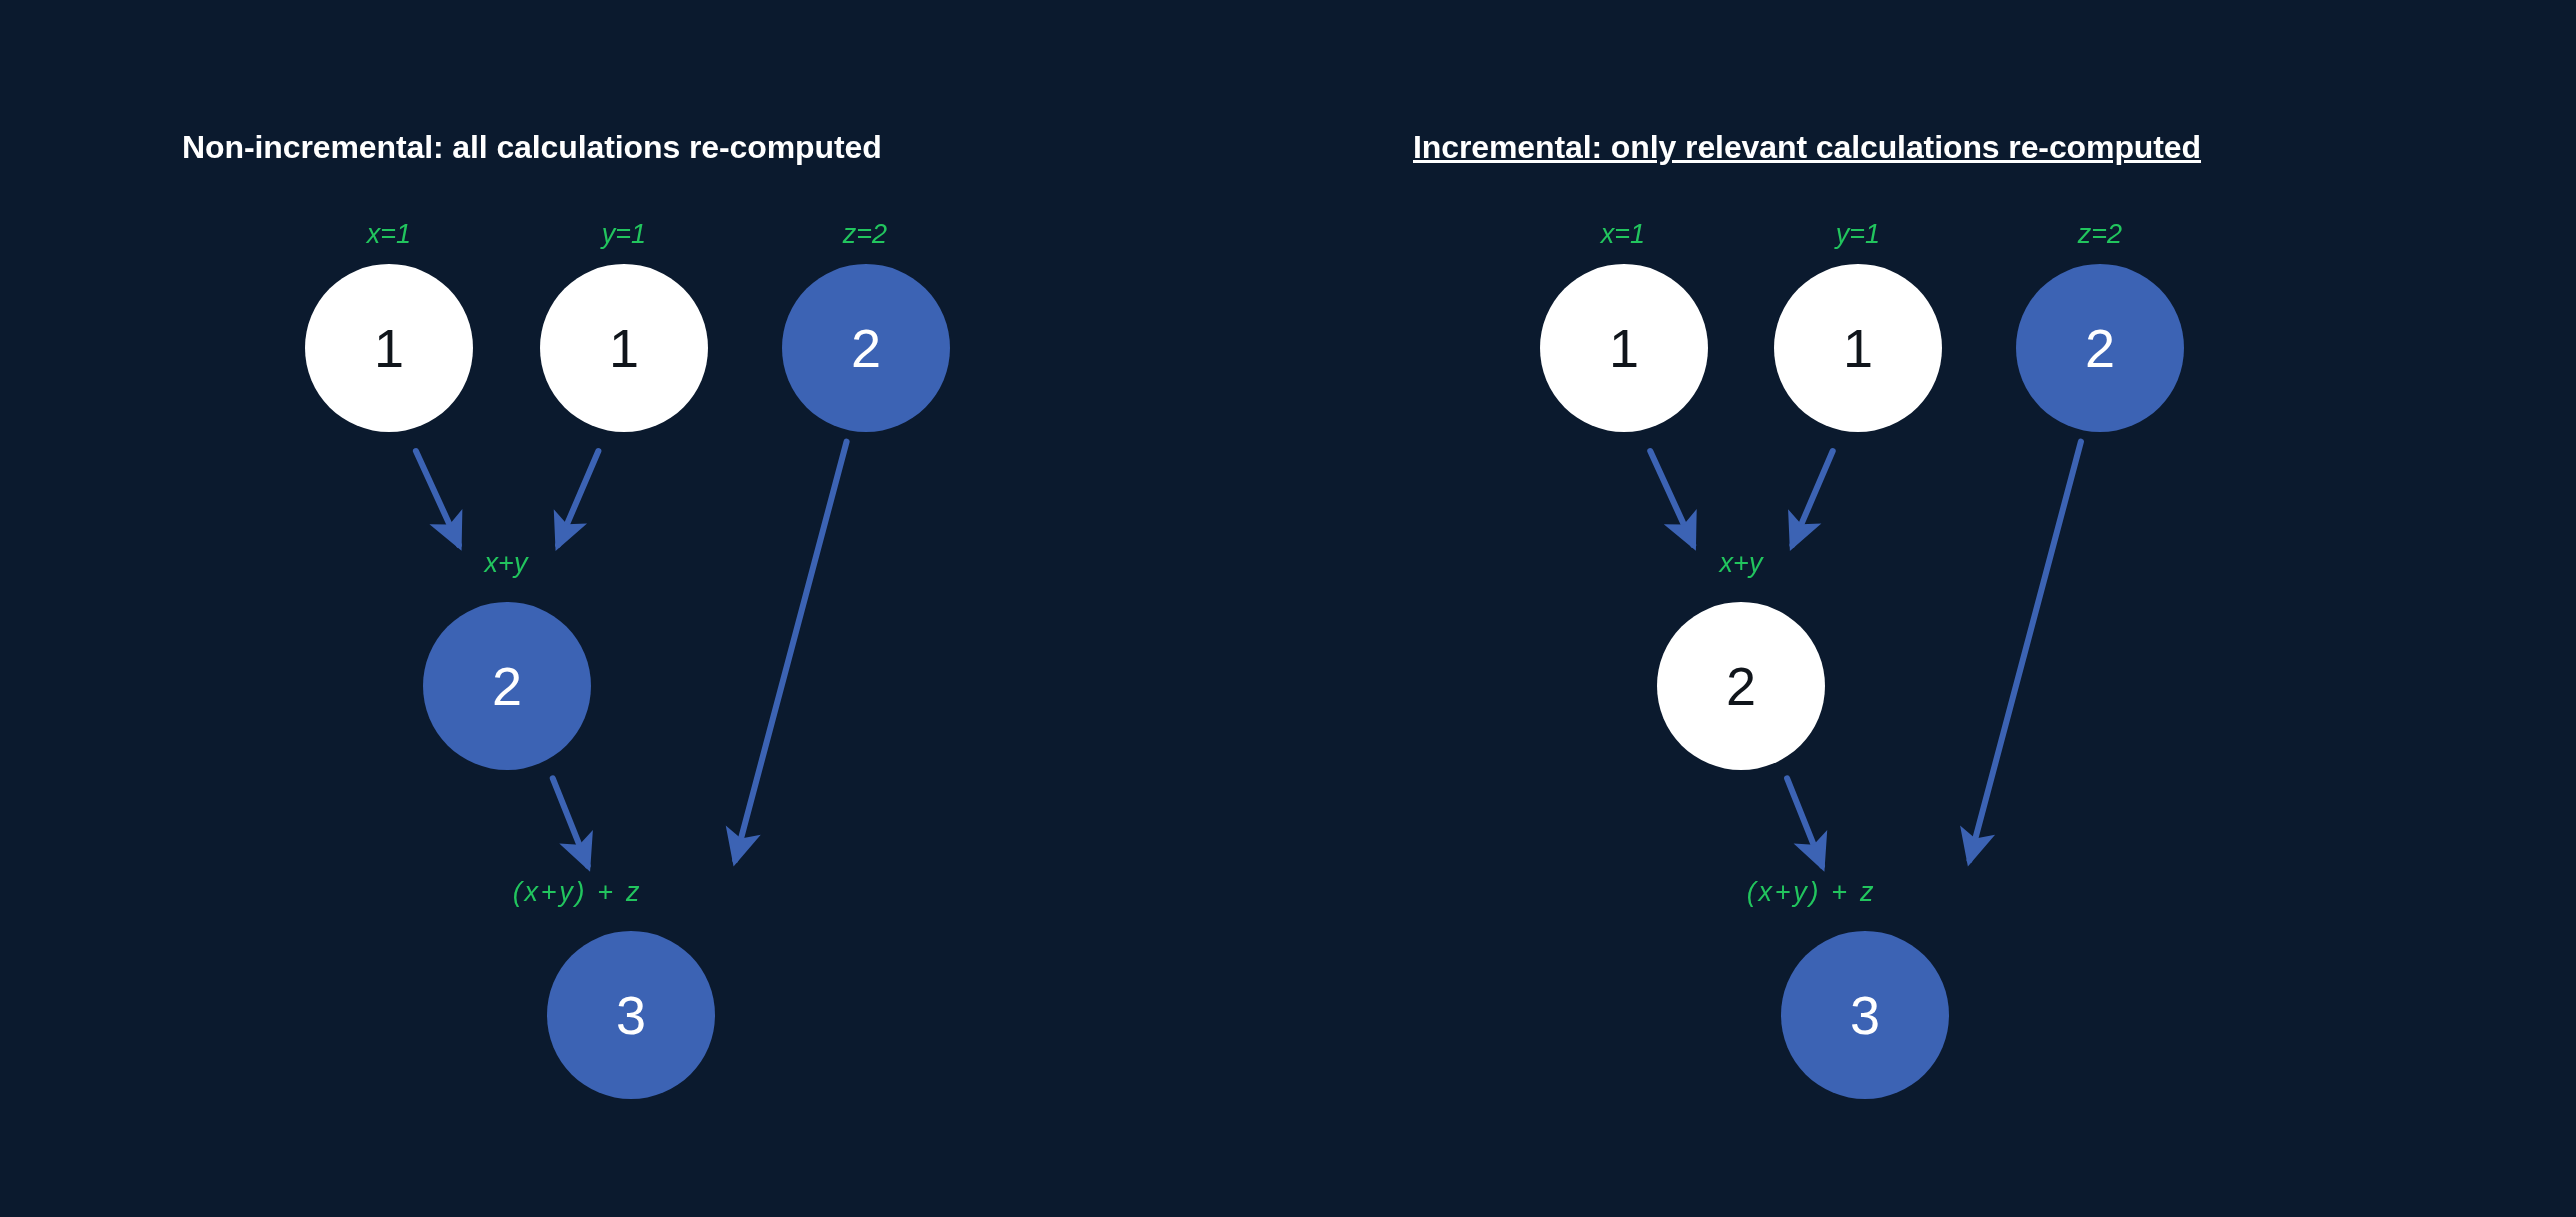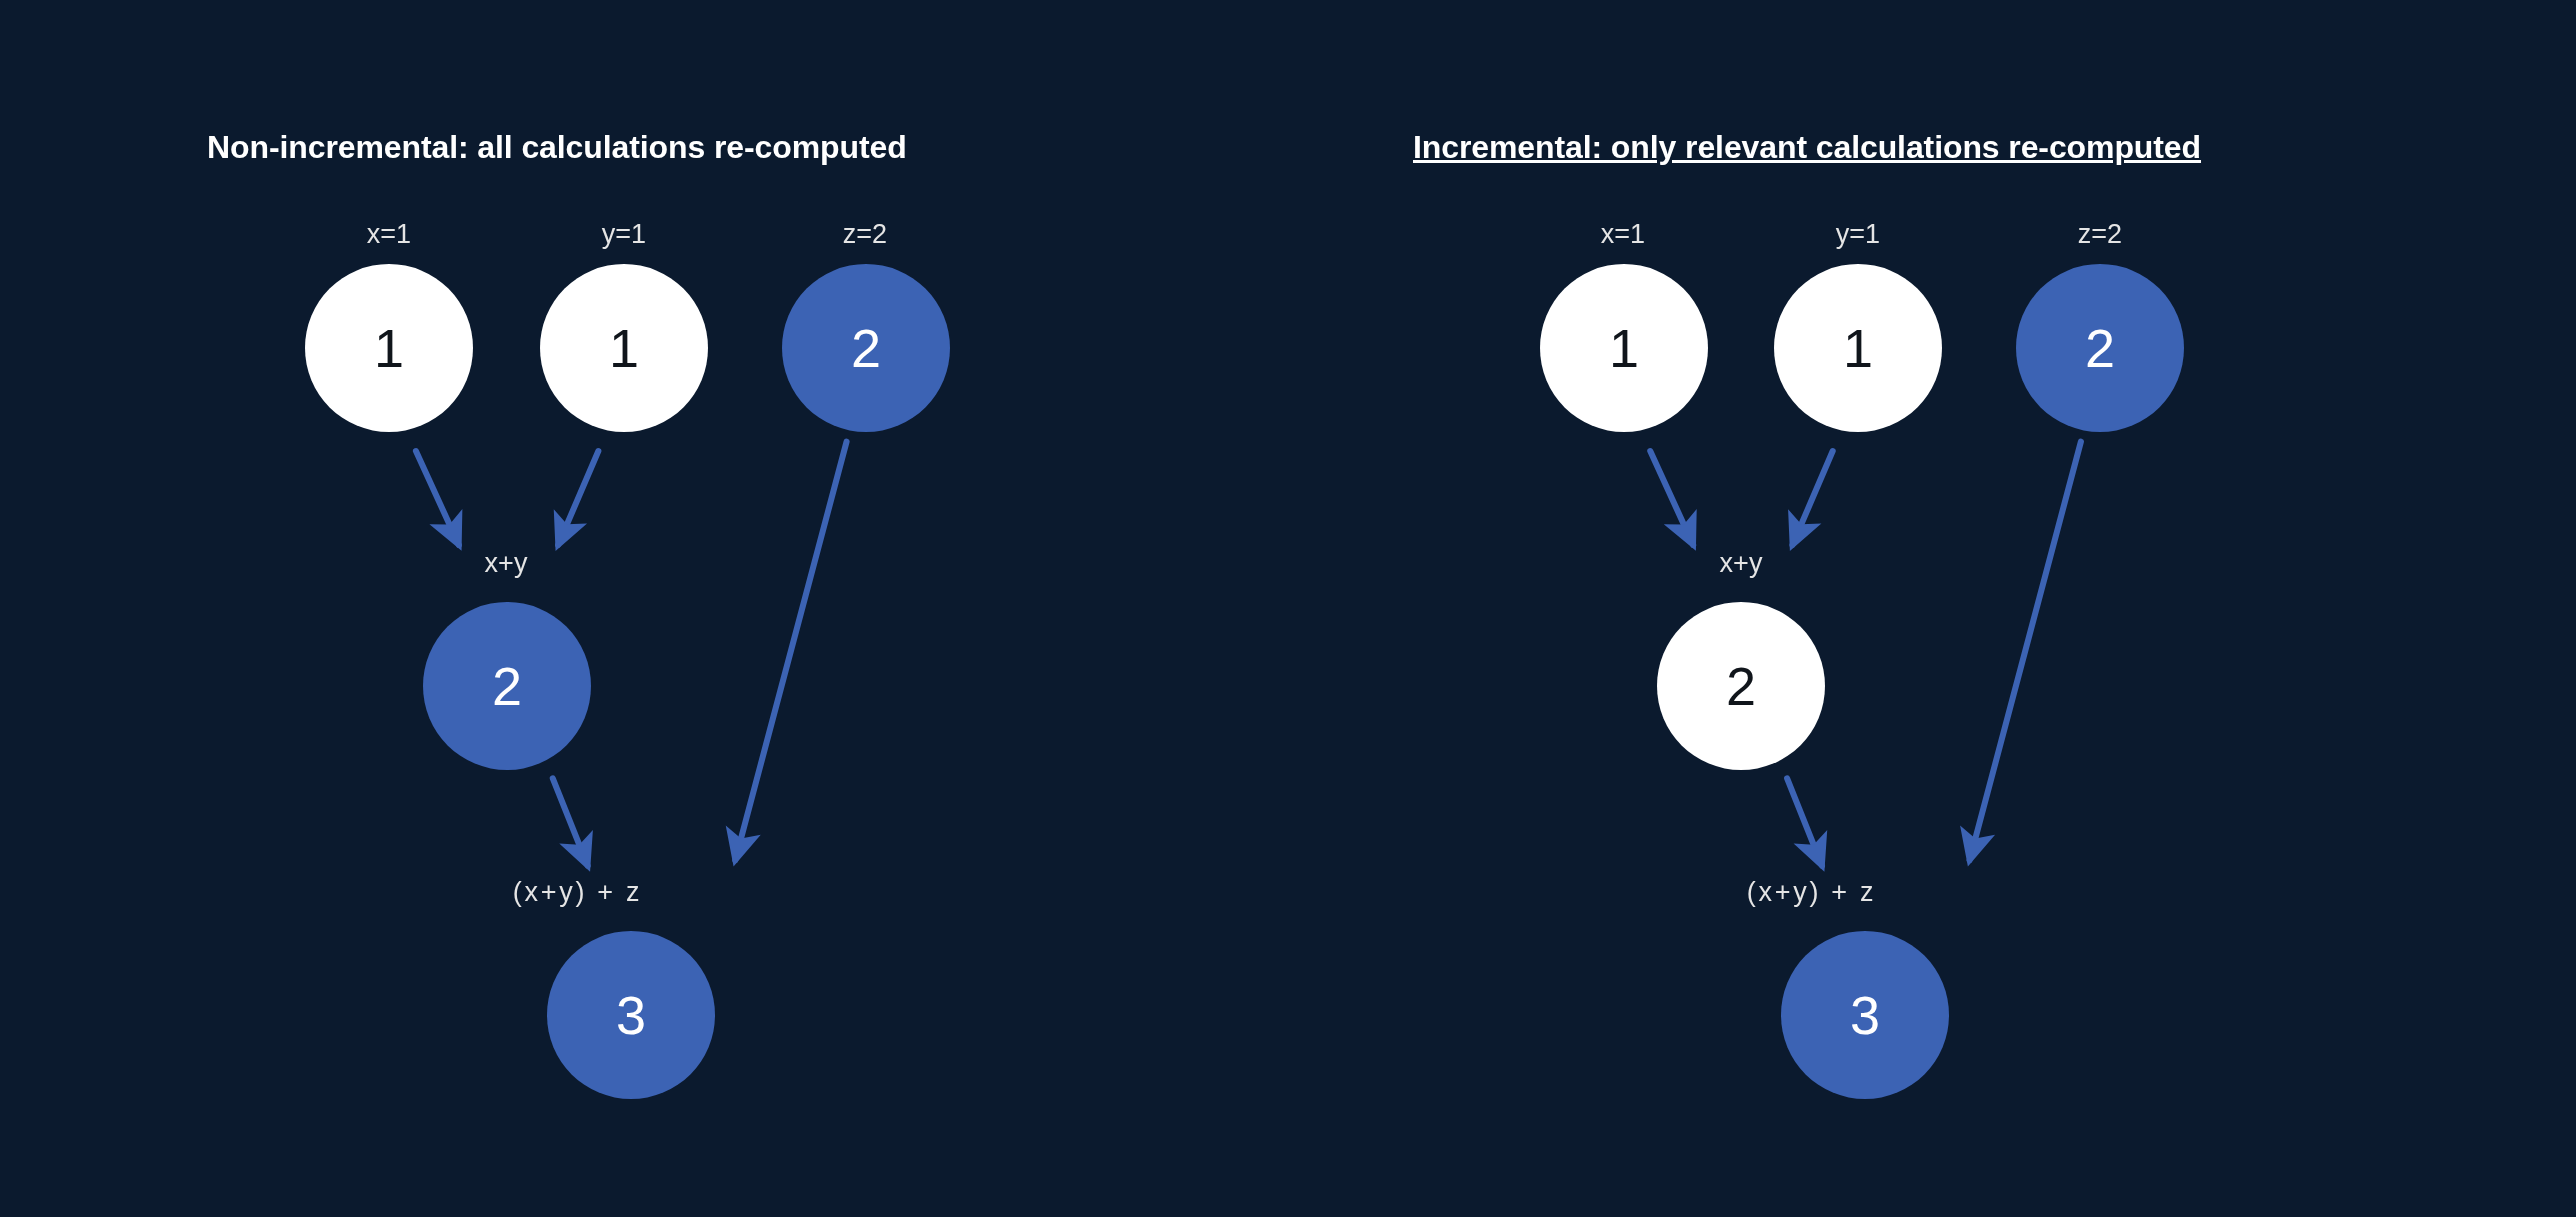--- a/index.html
+++ b/index.html
@@ -51,42 +51,43 @@
     color: #10151b;
   }
   .node.blue {
     background: #3c63b4;
   }
   .node.blue .node-value {
     color: #ffffff;
   }
   .nlabel {
     position: absolute;
+    font-style: italic;
     font-size: 27px;
-    color: #e5e5e5;
+    color: #22c55e;
     white-space: nowrap;
     text-align: center;
     line-height: 1;
   }
   .edges {
     position: absolute;
     left: 0;
     top: 0;
     width: 1288px;
     height: 1218px;
     pointer-events: none;
   }
 </style>
 </head>
 <body>
 
 <div id="stage">
 
   <div class="panel" style="left:0px;">
-    <div class="panel-title" style="left:182px;margin-left:25px;">Non-incremental: all calculations re-computed</div>
+    <div class="panel-title" style="left:182px;">Non-incremental: all calculations re-computed</div>
 
     <svg class="edges" viewBox="0 0 1920 1815" width="1288" height="1218">
       <defs>
         <marker id="ah-l" viewBox="0 0 12 12" refX="9.2" refY="6" markerWidth="7.2" markerHeight="7.2" orient="auto-start-reverse">
           <path d="M 0.6 1 L 11 6 L 0.6 11 L 3 6 Z" fill="#3c63b4"></path>
         </marker>
       </defs>
 
       <line x1="620" y1="672" x2="684" y2="812" stroke="#3c63b4" stroke-width="9" stroke-linecap="round" marker-end="url(#ah-l)"></line>
 

